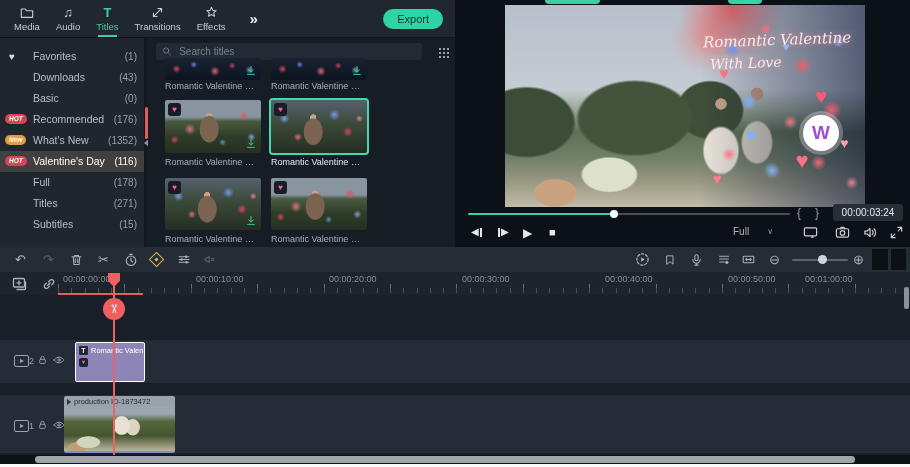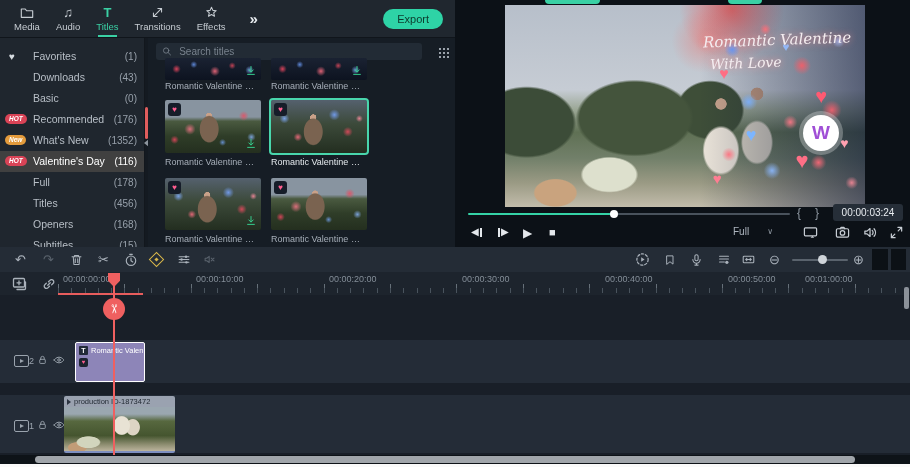--- a/index.html
+++ b/index.html
@@ -232,25 +232,21 @@
       <span class="pill hot">HOT</span>
       <span class="lbl">Valentine's Day</span>
       <span class="cnt">(116)</span>
     </div>
     <div class="srow">
       <span class="lbl">Full</span>
       <span class="cnt">(178)</span>
     </div>
     <div class="srow">
       <span class="lbl">Titles</span>
-      <span class="cnt">(456)</span>
-    </div>
-    <div class="srow">
-      <span class="lbl">Openers</span>
-      <span class="cnt">(168)</span>
+      <span class="cnt">(271)</span>
     </div>
     <div class="srow">
       <span class="lbl">Subtitles</span>
       <span class="cnt">(15)</span>
     </div>
   </div>
   <div class="redscroll"></div>
   <div class="collapse"></div>
 
   <div class="library">

